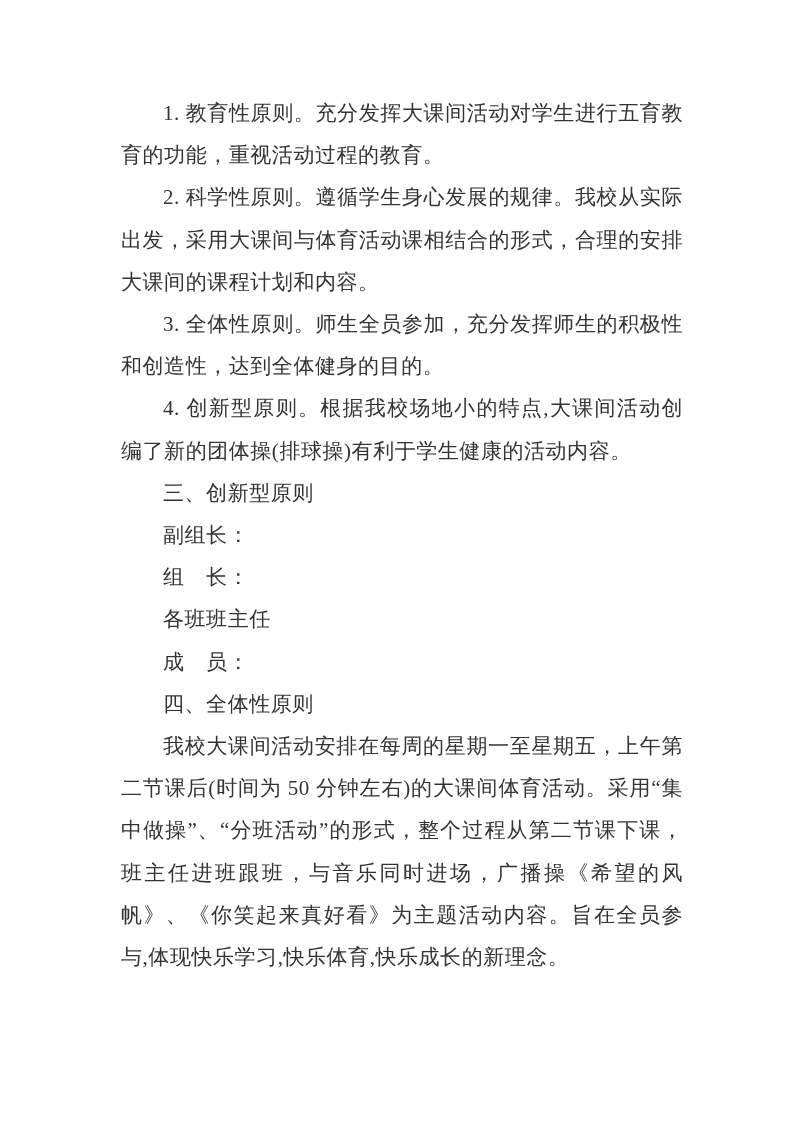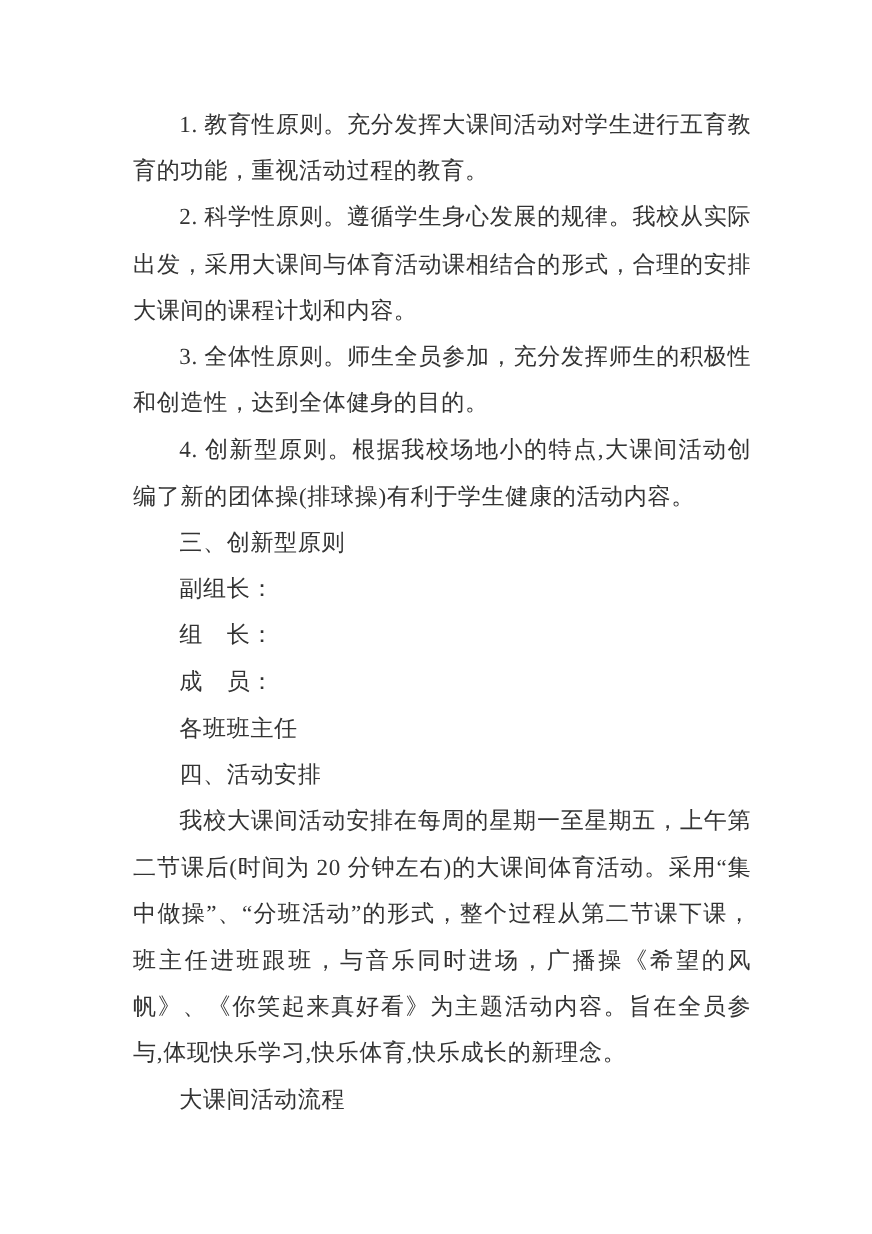--- a/index.html
+++ b/index.html
@@ -42,19 +42,18 @@
 
 <div class="page">
   <div class="doc">
     <p>1. 教育性原则。充分发挥大课间活动对学生进行五育教育的功能，重视活动过程的教育。</p>
     <p>2. 科学性原则。遵循学生身心发展的规律。我校从实际出发，采用大课间与体育活动课相结合的形式，合理的安排大课间的课程计划和内容。</p>
     <p>3. 全体性原则。师生全员参加，充分发挥师生的积极性和创造性，达到全体健身的目的。</p>
     <p>4. 创新型原则。根据我校场地小的特点,大课间活动创编了新的团体操(排球操)有利于学生健康的活动内容。</p>
     <p>三、创新型原则</p>
     <p>副组长：</p>
     <p>组　长：</p>
+    <p>各班班主任</p>
     <p>成　员：</p>
-    <p>各班班主任</p>
-    <p>四、活动安排</p>
-    <p>我校大课间活动安排在每周的星期一至星期五，上午第二节课后(时间为 20 分钟左右)的大课间体育活动。采用“集中做操”、“分班活动”的形式，整个过程从第二节课下课，班主任进班跟班，与音乐同时进场，广播操《希望的风帆》、《你笑起来真好看》为主题活动内容。旨在全员参与,体现快乐学习,快乐体育,快乐成长的新理念。</p>
-    <p>大课间活动流程</p>
+    <p>四、全体性原则</p>
+    <p>我校大课间活动安排在每周的星期一至星期五，上午第二节课后(时间为 50 分钟左右)的大课间体育活动。采用“集中做操”、“分班活动”的形式，整个过程从第二节课下课，班主任进班跟班，与音乐同时进场，广播操《希望的风帆》、《你笑起来真好看》为主题活动内容。旨在全员参与,体现快乐学习,快乐体育,快乐成长的新理念。</p>
   </div>
 </div>
 
 </body></html>

